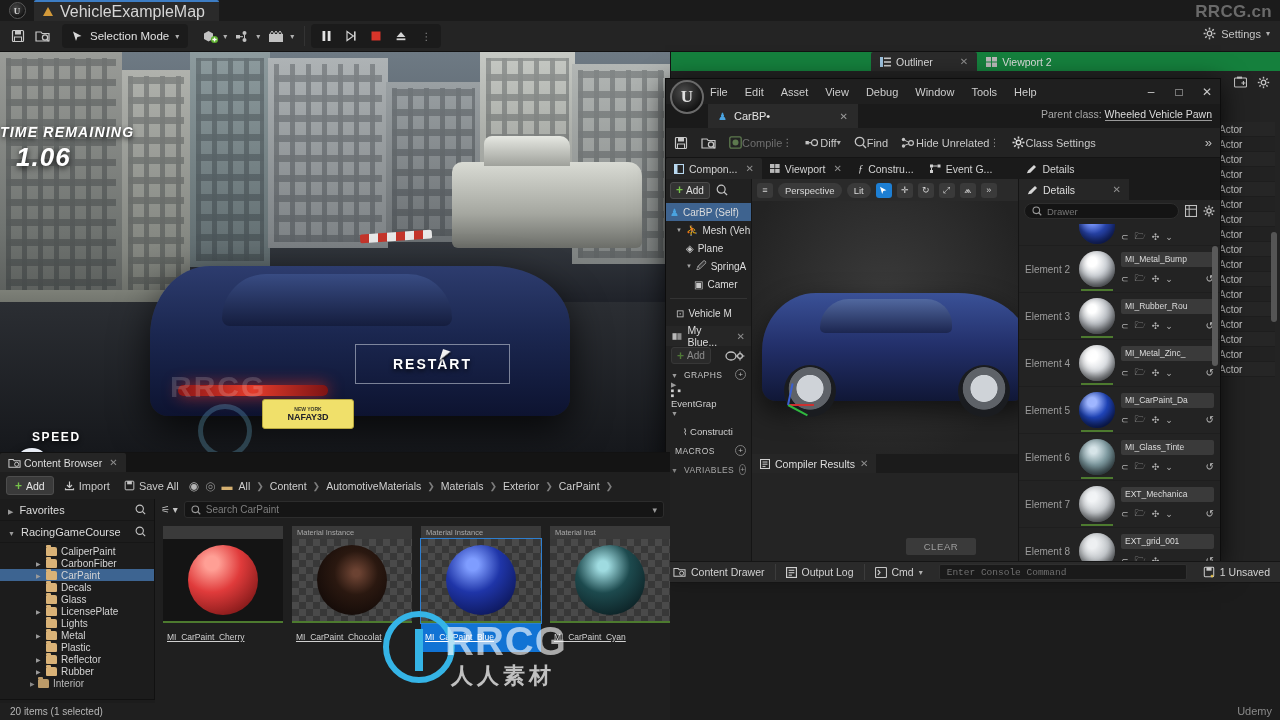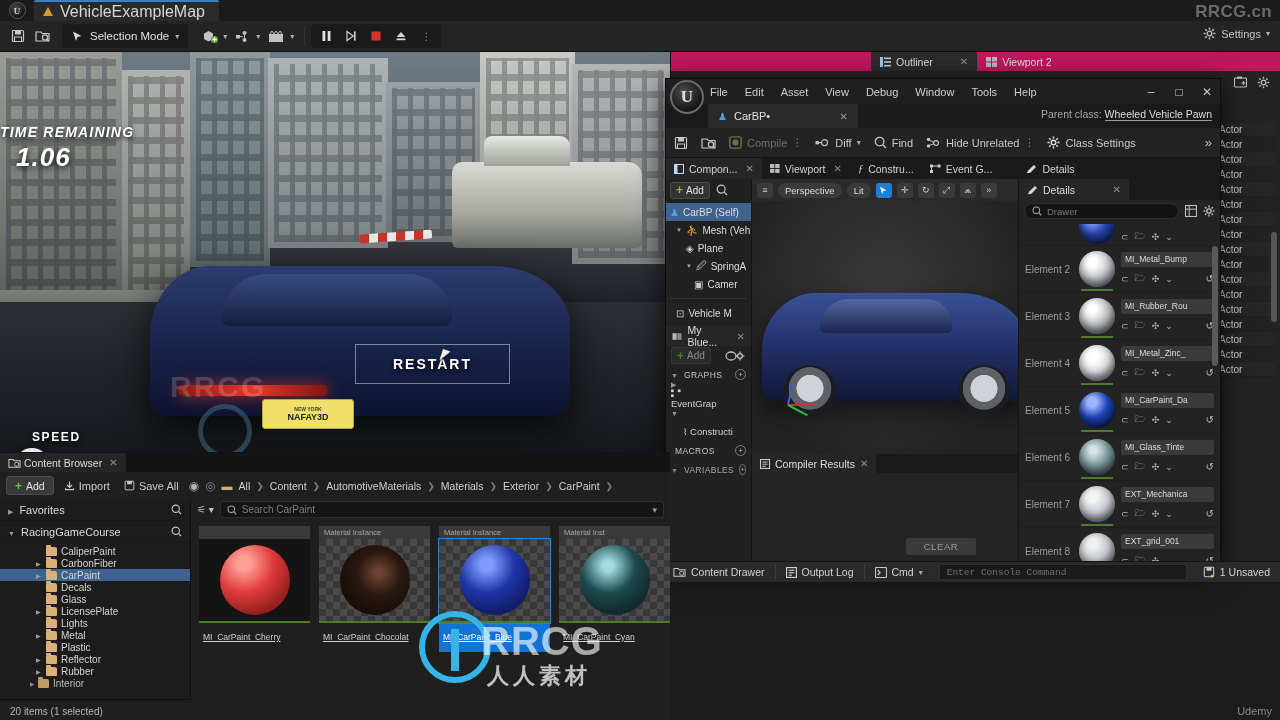--- a/index.html
+++ b/index.html
@@ -236,21 +236,21 @@
     color: #dcdcdc; justify-content: space-between;
   }
   .cb-right { flex: 1; background: #1f1f1f; position: relative; }
   .cb-searchrow { height: 21px; display: flex; align-items: center; gap: 6px; padding: 2px 6px; }
   .cb-search {
     flex: 1; height: 17px; background: #151515; border: 1px solid #2c2c2c;
     border-radius: 3px; display: flex; align-items: center; padding: 0 6px; gap: 5px;
     font-size: 10px; color: #7e7e7e;
   }
   .tiles { display: flex; gap: 9px; padding: 6px 0 0 8px; }
-  .tile { width: 111px; }
+  .tile { width: 120px; }
   .tile-type {
     height: 13px; background: #3a3a3a; font-size: 7.5px; color: #a8a8a8;
     display: flex; align-items: center; padding-left: 5px;
   }
   .tile-img {
     height: 84px; position: relative; overflow:hidden;
     background:
       repeating-conic-gradient(#4a4a4a 0% 25%, #383838 0% 50%) 0 0/14px 14px;
     border-bottom: 2px solid #4d7a2f;
   }
@@ -283,21 +283,21 @@
   .cb-wm-logo:after {
     content:''; position:absolute; left: 26px; top: 12px; width: 8px; height: 42px;
     background: #35b4e6;
   }
 
   
   .outliner {
     position: absolute; left: 670px; top: 52px; width: 610px; height: 620px;
     background: #232323; border-left: 1px solid #141414;
   }
-  .ol-tabrow { height: 19px; background: #be185d; display: flex; align-items: flex-end; }
+  .ol-tabrow { height: 19px; background: #15803d; display: flex; align-items: flex-end; }
   .ol-tab {
     height: 19px; display: flex; align-items: center; gap: 5px; padding: 0 9px;
     font-size: 10.5px; color: #ddd;
   }
   .ol-tab.active { background: #2b2b2b; border-radius: 2px 2px 0 0; }
   .ol-toolrow {
     height: 22px; display: flex; align-items: center; justify-content: flex-end;
     gap: 10px; padding-right: 10px; background: #232323;
   }
   .ol-list { position: absolute; left: 546px; top: 70px; width: 58px; }
@@ -343,21 +343,21 @@
   .pawn-icon { color: #4aa3e0; font-size: 10px; }
   .bp-parent {
     position: absolute; right: 8px; top: 4px; font-size: 10.5px; color: #a8a8a8;
   }
   .bp-parent b { color: #dcdcdc; font-weight: normal; border-bottom: 1px solid #9a9a9a; }
   .bp-toolbar {
     height: 30px; background: #232323; display: flex; align-items: center;
     gap: 13px; padding: 0 8px; font-size: 11px; color: #c9c9c9;
     border-bottom: 1px solid #141414;
   }
-  .bp-tb-item { display: flex; align-items: center; gap: 5px; }
+  .bp-tb-item { display: flex; align-items: center; }
   .bp-tb-item.dim { color: #6e6e6e; }
   .dots { color: #8a8a8a; font-size: 10px; letter-spacing: 0; }
   .chev2 { margin-left: auto; font-size: 13px; color: #c0c0c0; }
 
   .bp-tabstrip {
     height: 21px; background: #1a1a1a; display: flex; align-items: flex-end;
   }
   .bp-tab {
     height: 21px; display: flex; align-items: center; gap: 5px; padding: 0 8px;
     font-size: 10.5px; color: #d2d2d2;

